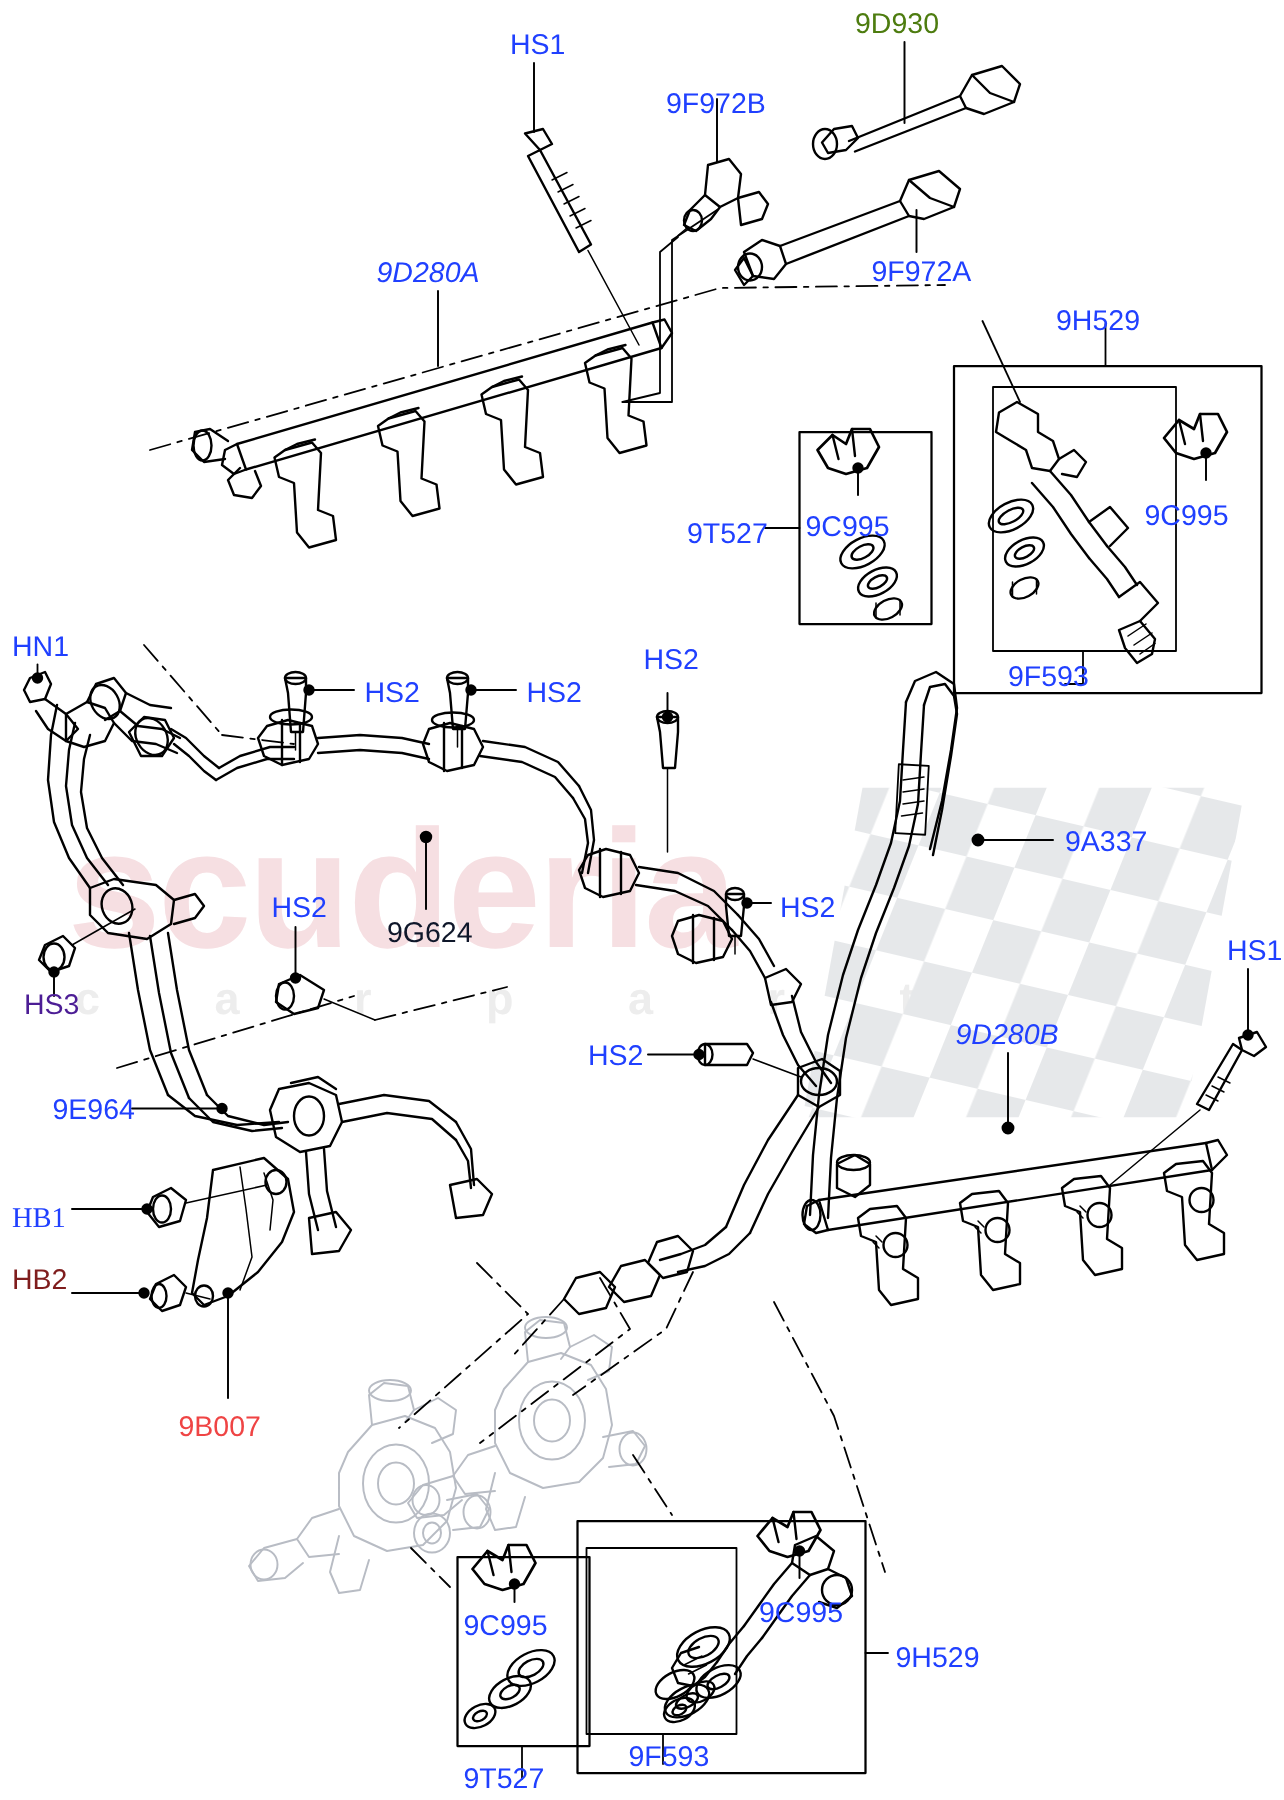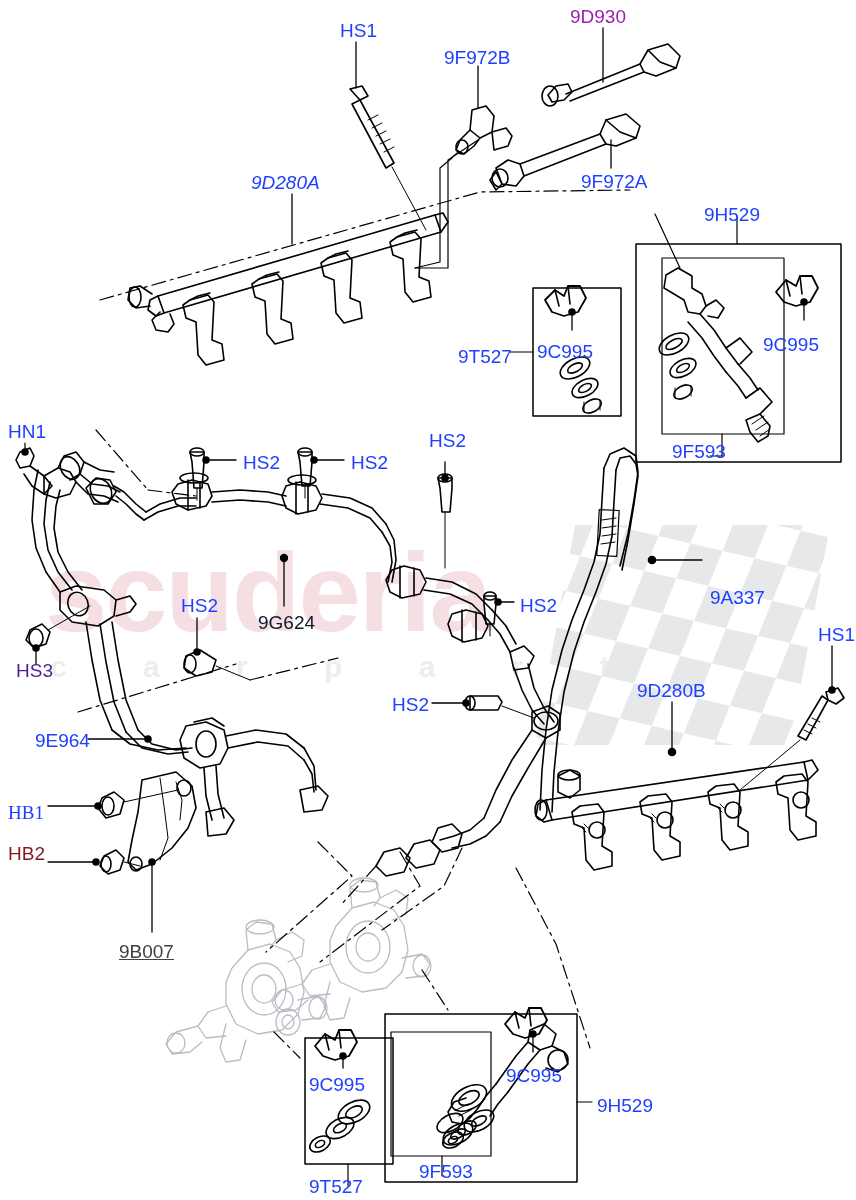--- a/index.html
+++ b/index.html
@@ -543,45 +543,45 @@
         <ellipse cx="340" cy="1128" rx="7" ry="4" transform="rotate(-28 340 1128)"></ellipse>
         <ellipse cx="320" cy="1144" rx="11" ry="7" transform="rotate(-28 320 1144)"></ellipse>
         <ellipse cx="320" cy="1144" rx="5" ry="3" transform="rotate(-28 320 1144)"></ellipse>
       </g>
 
     </g>
   </svg>
 
   <div id="labels-layer">
       <div class="label" style="left: 340px; top: 20px; color: rgb(32, 64, 255);">HS1</div>
-      <div class="label" style="left: 444px; top: 47px; color: rgb(32, 64, 255);">9F972B</div>
-      <div class="label" style="left: 570px; top: 6px; color: #a21caf;">9D930</div>
+      <div class="label" style="left: 444px; top: 59px; color: rgb(32, 64, 255);">9F972B</div>
+      <div class="label" style="left: 570px; top: 6px; color: #4d7c0f;">9D930</div>
       <div class="label" style="left: 581px; top: 171px; color: rgb(32, 64, 255); text-align: center;">9F972A</div>
       <div class="label" style="left: 251px; top: 172px; color: rgb(32, 64, 255); font-style: italic;">9D280A</div>
       <div class="label" style="left: 704px; top: 204px; color: rgb(32, 64, 255);">9H529</div>
       <div class="label" style="left: 458px; top: 346px; color: rgb(32, 64, 255);">9T527</div>
       <div class="label" style="left: 537px; top: 341px; color: rgb(32, 64, 255);">9C995</div>
       <div class="label" style="left: 763px; top: 334px; color: rgb(32, 64, 255);">9C995</div>
       <div class="label" style="left: 672px; top: 441px; color: rgb(32, 64, 255);">9F593</div>
       <div class="label" style="left: 8px; top: 409px; color: rgb(32, 64, 255); margin-top: 12px;">HN1</div>
       <div class="label" style="left: 243px; top: 452px; color: rgb(32, 64, 255);">HS2</div>
       <div class="label" style="left: 351px; top: 452px; color: rgb(32, 64, 255);">HS2</div>
       <div class="label" style="left: 429px; top: 430px; color: rgb(32, 64, 255);">HS2</div>
       <div class="label" style="left: 181px; top: 595px; color: rgb(32, 64, 255);">HS2</div>
       <div class="label" style="left: 258px; top: 612px; color: #0f172a;">9G624</div>
       <div class="label" style="left: 520px; top: 595px; color: rgb(32, 64, 255);">HS2</div>
-      <div class="label" style="left: 710px; top: 551px; color: rgb(32, 64, 255); margin-top: 36px;">9A337</div>
+      <div class="label" style="left: 710px; top: 551px; color: rgb(32, 64, 255);">9A337</div>
       <div class="label" style="left: 818px; top: 624px; color: rgb(32, 64, 255);">HS1</div>
       <div class="label" style="left: 16px; top: 660px; color: #4c1d95;">HS3</div>
       <div class="label" style="left: 392px; top: 694px; color: rgb(32, 64, 255);">HS2</div>
-      <div class="label" style="left: 637px; top: 680px; color: rgb(32, 64, 255);">9D280B</div>
+      <div class="label" style="left: 637px; top: 680px; color: rgb(32, 64, 255); font-style: italic;">9D280B</div>
       <div class="label" style="left: 35px; top: 730px; color: rgb(32, 64, 255);">9E964</div>
       <div class="label" style="left: 8px; top: 802px; color: rgb(32, 64, 255); font-family: Liberation Serif, serif;">HB1</div>
       <div class="label" style="left: 8px; top: 843px; color: #7f1d1d;">HB2</div>
-      <div class="label" style="left: 119px; top: 941px; color: #404040; text-decoration: underline;">9B007</div>
+      <div class="label" style="left: 119px; top: 941px; color: #ef4444;">9B007</div>
       <div class="label" style="left: 309px; top: 1074px; color: rgb(32, 64, 255);">9C995</div>
       <div class="label" style="left: 506px; top: 1065px; color: rgb(32, 64, 255);">9C995</div>
       <div class="label" style="left: 419px; top: 1161px; color: rgb(32, 64, 255);">9F593</div>
       <div class="label" style="left: 309px; top: 1176px; color: rgb(32, 64, 255);">9T527</div>
       <div class="label" style="left: 597px; top: 1095px; color: rgb(32, 64, 255);">9H529</div>
     </div>
 
 </div>
 
 </body></html>

